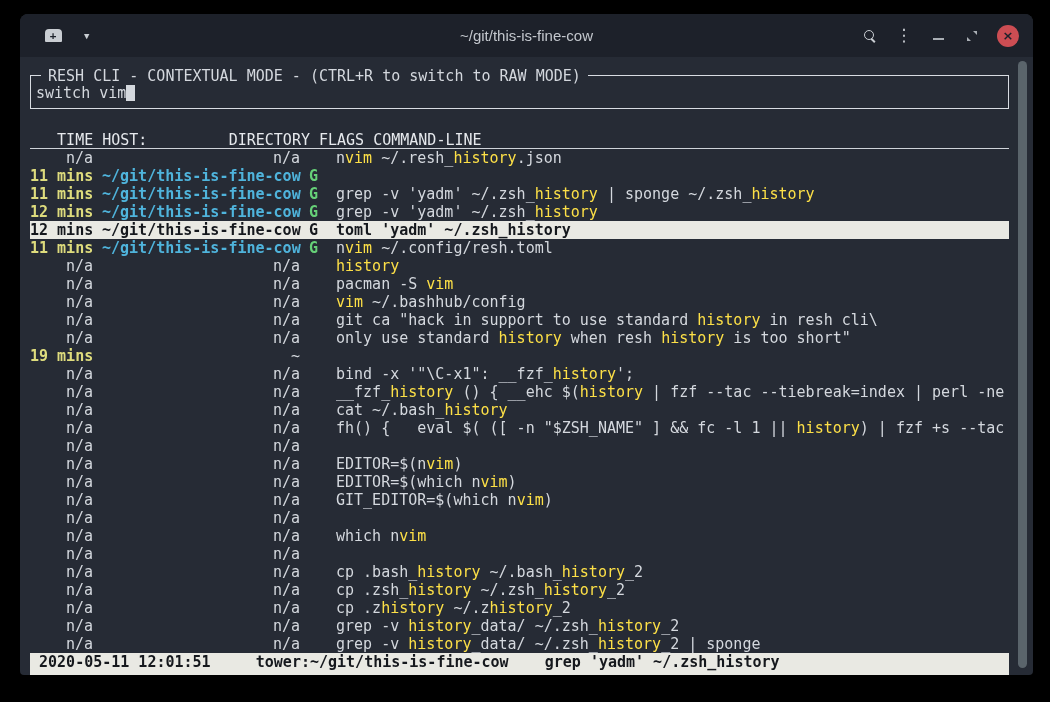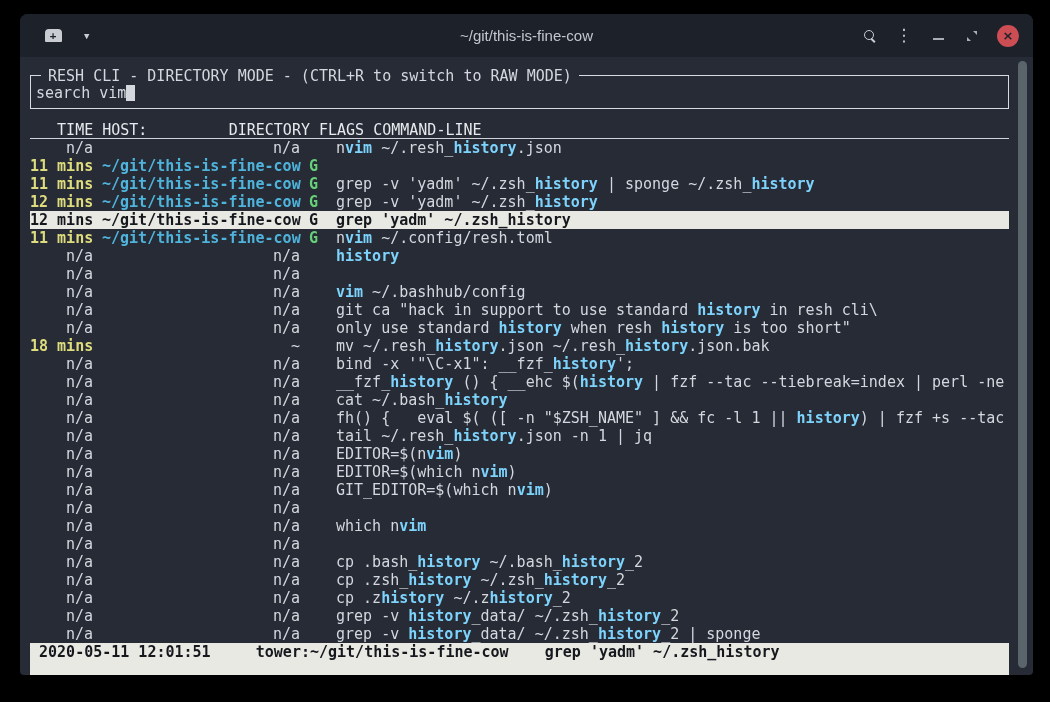--- a/index.html
+++ b/index.html
@@ -38,33 +38,33 @@
           color:#d4d8de; }
   .pre { white-space:pre; }
 
   .search-box { position:relative; border:1px solid #d8dce2; height:34px; margin-top:9px;
                 padding:8px 0 0 5px; }
   .search-box legend, .box-title { position:absolute; top:-9px; left:10px; background:#262b35;
                 padding:0 7px; color:#d4d8de; white-space:pre; }
   .cursor { display:inline-block; width:9px; height:16px; background:#d4d8de;
             vertical-align:-3px; }
 
-  .tbl { margin-top:12px; }
+  .tbl { margin-top:22px; }
   .tbl-header { white-space:pre; color:#e6e9ed; border-bottom:1px solid #cfd3d9; height:18px; }
 
   .row { display:flex; white-space:pre; height:18px;align-items:flex-end; }
   .c-time  { width:63px; text-align:right; margin-right:9px; flex:none; }
   .c-host  { width:198px; text-align:right; margin-right:9px; flex:none; }
   .c-flags { width:18px; margin-right:9px; flex:none; }
   .c-cmd   { flex:1; overflow:hidden; }
 
   .t-yellow { color:#dedc7d;font-weight:bold; }
   .d-cyan   { color:#4fb4dc; font-weight:bold; }
   .f-green  { color:#66d178; font-weight:bold; }
-  .hl       { color:#7dd3fc; font-weight:bold; }
+  .hl       { color:#fde047; font-weight:normal; }
 
   .row.selected { background:#e9e9e3; color:#15181d; font-weight:bold; }
   .row.selected span { color:#15181d; }
 
   .status-bar { background:#e9e9e3; color:#15181d; font-weight:bold; white-space:pre;
                 height:34px; margin-top:0; }
   .help-line { color:#d4d8de; white-space:pre; height:18px; }
 
   .scrollbar { position:absolute; right:6px; top:47px; width:9px; height:607px;
                background:#5a646b; border-radius:5px; }
@@ -100,44 +100,44 @@
       </div>
       <div class="close-btn">
         <span>×</span>
       </div>
     </div>
   </div>
 
   <div class="term">
 
     <div class="search-box">
-      <span class="box-title">RESH CLI - DIRECTORY MODE - (CTRL+R to switch to RAW MODE)</span>
-      <span class="pre">search vim</span><span class="cursor"></span>
+      <span class="box-title">RESH CLI - CONTEXTUAL MODE - (CTRL+R to switch to RAW MODE)</span>
+      <span class="pre">switch vim</span><span class="cursor"></span>
     </div>
 
     <div class="tbl">
       <div class="tbl-header">   TIME HOST:         DIRECTORY FLAGS COMMAND-LINE</div>
       <div id="rows">
           <div class="row"><span class="c-time">n/a</span><span class="c-host">n/a</span><span class="c-flags"></span><span class="c-cmd">n<span class="hl">vim</span> ~/.resh_<span class="hl">history</span>.json</span></div>
           <div class="row"><span class="c-time t-yellow">11 mins</span><span class="c-host d-cyan">~/git/this-is-fine-cow</span><span class="c-flags f-green">G</span></div>
           <div class="row"><span class="c-time t-yellow">11 mins</span><span class="c-host d-cyan">~/git/this-is-fine-cow</span><span class="c-flags f-green">G</span><span class="c-cmd">grep -v 'yadm' ~/.zsh_<span class="hl">history</span> | sponge ~/.zsh_<span class="hl">history</span></span></div>
           <div class="row"><span class="c-time t-yellow">12 mins</span><span class="c-host d-cyan">~/git/this-is-fine-cow</span><span class="c-flags f-green">G</span><span class="c-cmd">grep -v 'yadm' ~/.zsh_<span class="hl">history</span></span></div>
-          <div class="row selected"><span class="c-time t-yellow">12 mins</span><span class="c-host d-cyan">~/git/this-is-fine-cow</span><span class="c-flags f-green">G</span><span class="c-cmd">grep 'yadm' ~/.zsh_history</span></div>
+          <div class="row selected"><span class="c-time t-yellow">12 mins</span><span class="c-host d-cyan">~/git/this-is-fine-cow</span><span class="c-flags f-green">G</span><span class="c-cmd">toml 'yadm' ~/.zsh_history</span></div>
           <div class="row"><span class="c-time t-yellow">11 mins</span><span class="c-host d-cyan">~/git/this-is-fine-cow</span><span class="c-flags f-green">G</span><span class="c-cmd">n<span class="hl">vim</span> ~/.config/resh.toml</span></div>
           <div class="row"><span class="c-time">n/a</span><span class="c-host">n/a</span><span class="c-flags"></span><span class="c-cmd"><span class="hl">history</span></span></div>
-          <div class="row"><span class="c-time">n/a</span><span class="c-host">n/a</span><span class="c-flags"></span></div>
+          <div class="row"><span class="c-time">n/a</span><span class="c-host">n/a</span><span class="c-flags"></span><span class="c-cmd">pacman -S <span class="hl">vim</span></span></div>
           <div class="row"><span class="c-time">n/a</span><span class="c-host">n/a</span><span class="c-flags"></span><span class="c-cmd"><span class="hl">vim</span> ~/.bashhub/config</span></div>
           <div class="row"><span class="c-time">n/a</span><span class="c-host">n/a</span><span class="c-flags"></span><span class="c-cmd">git ca "hack in support to use standard <span class="hl">history</span> in resh cli\</span></div>
           <div class="row"><span class="c-time">n/a</span><span class="c-host">n/a</span><span class="c-flags"></span><span class="c-cmd">only use standard <span class="hl">history</span> when resh <span class="hl">history</span> is too short"</span></div>
-          <div class="row"><span class="c-time t-yellow">18 mins</span><span class="c-host">~</span><span class="c-flags"></span><span class="c-cmd">mv ~/.resh_<span class="hl">history</span>.json ~/.resh_<span class="hl">history</span>.json.bak</span></div>
+          <div class="row"><span class="c-time t-yellow">19 mins</span><span class="c-host">~</span><span class="c-flags"></span></div>
           <div class="row"><span class="c-time">n/a</span><span class="c-host">n/a</span><span class="c-flags"></span><span class="c-cmd">bind -x '"\C-x1": __fzf_<span class="hl">history</span>';</span></div>
           <div class="row"><span class="c-time">n/a</span><span class="c-host">n/a</span><span class="c-flags"></span><span class="c-cmd">__fzf_<span class="hl">history</span> () { __ehc $(<span class="hl">history</span> | fzf --tac --tiebreak=index | perl -ne</span></div>
           <div class="row"><span class="c-time">n/a</span><span class="c-host">n/a</span><span class="c-flags"></span><span class="c-cmd">cat ~/.bash_<span class="hl">history</span></span></div>
           <div class="row"><span class="c-time">n/a</span><span class="c-host">n/a</span><span class="c-flags"></span><span class="c-cmd">fh() {   eval $( ([ -n "$ZSH_NAME" ] &amp;&amp; fc -l 1 || <span class="hl">history</span>) | fzf +s --tac</span></div>
-          <div class="row"><span class="c-time">n/a</span><span class="c-host">n/a</span><span class="c-flags"></span><span class="c-cmd">tail ~/.resh_<span class="hl">history</span>.json -n 1 | jq</span></div>
+          <div class="row"><span class="c-time">n/a</span><span class="c-host">n/a</span><span class="c-flags"></span></div>
           <div class="row"><span class="c-time">n/a</span><span class="c-host">n/a</span><span class="c-flags"></span><span class="c-cmd">EDITOR=$(n<span class="hl">vim</span>)</span></div>
           <div class="row"><span class="c-time">n/a</span><span class="c-host">n/a</span><span class="c-flags"></span><span class="c-cmd">EDITOR=$(which n<span class="hl">vim</span>)</span></div>
           <div class="row"><span class="c-time">n/a</span><span class="c-host">n/a</span><span class="c-flags"></span><span class="c-cmd">GIT_EDITOR=$(which n<span class="hl">vim</span>)</span></div>
           <div class="row"><span class="c-time">n/a</span><span class="c-host">n/a</span><span class="c-flags"></span></div>
           <div class="row"><span class="c-time">n/a</span><span class="c-host">n/a</span><span class="c-flags"></span><span class="c-cmd">which n<span class="hl">vim</span></span></div>
           <div class="row"><span class="c-time">n/a</span><span class="c-host">n/a</span><span class="c-flags"></span></div>
           <div class="row"><span class="c-time">n/a</span><span class="c-host">n/a</span><span class="c-flags"></span><span class="c-cmd">cp .bash_<span class="hl">history</span> ~/.bash_<span class="hl">history</span>_2</span></div>
           <div class="row"><span class="c-time">n/a</span><span class="c-host">n/a</span><span class="c-flags"></span><span class="c-cmd">cp .zsh_<span class="hl">history</span> ~/.zsh_<span class="hl">history</span>_2</span></div>
           <div class="row"><span class="c-time">n/a</span><span class="c-host">n/a</span><span class="c-flags"></span><span class="c-cmd">cp .z<span class="hl">history</span> ~/.z<span class="hl">history</span>_2</span></div>
           <div class="row"><span class="c-time">n/a</span><span class="c-host">n/a</span><span class="c-flags"></span><span class="c-cmd">grep -v <span class="hl">history</span>_data/ ~/.zsh_<span class="hl">history</span>_2</span></div>

